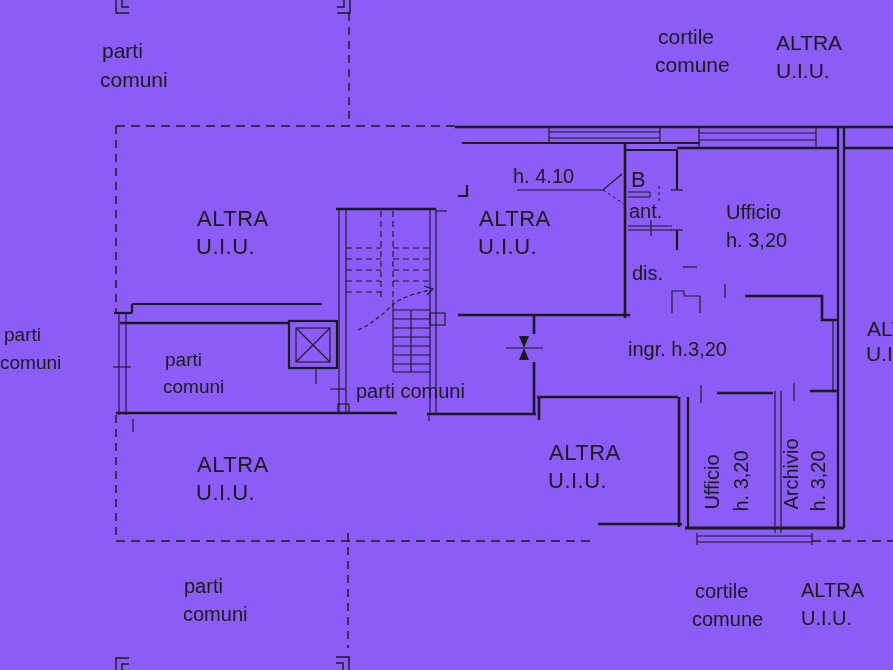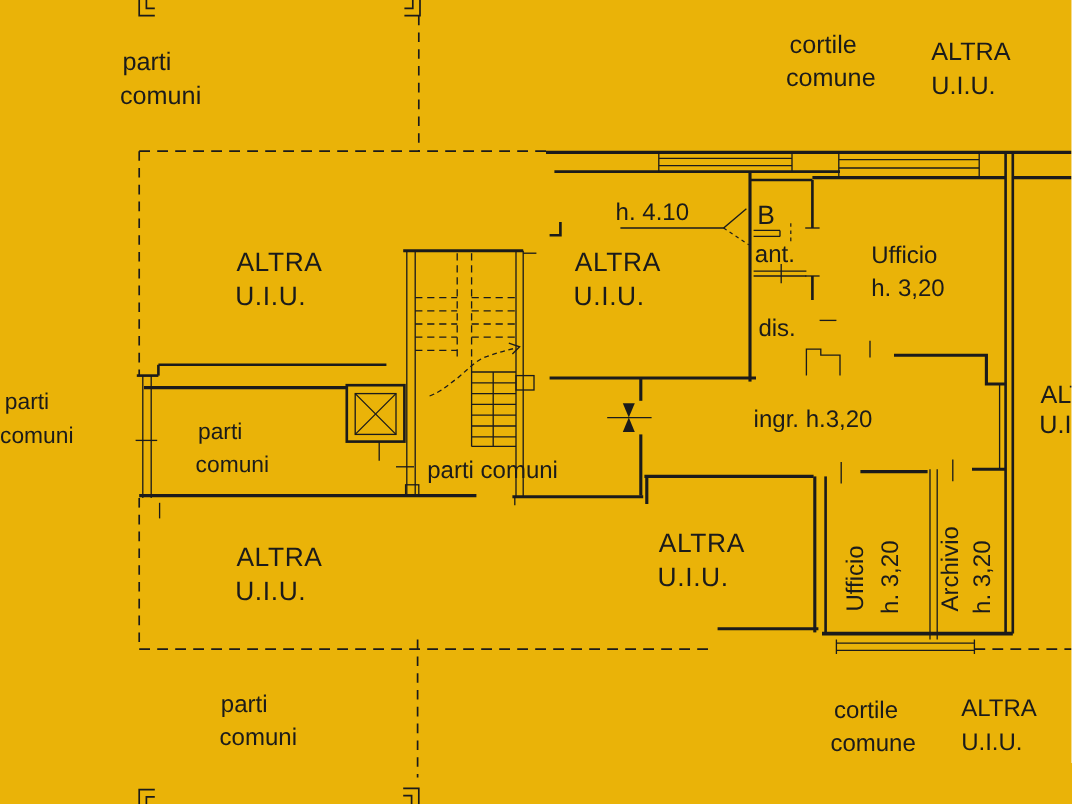--- a/index.html
+++ b/index.html
@@ -1,16 +1,16 @@
 <!DOCTYPE html>
 <html><head>
 <meta charset="utf-8">
 <style>
   html,body{margin:0;padding:0;background:#ffffff;}
-  .stage{position:relative;width:893px;height:670px;background:#eab308;overflow:hidden;
+  .stage{position:relative;width:893px;height:670px;background:#8b5cf6;overflow:hidden;
          font-family:"Liberation Sans", sans-serif;}
   svg{display:block}
   text{fill:#1b1b1b;font-family:"Liberation Sans", sans-serif;}
   .t19{font-size:19px}
   .t20{font-size:20px}
   .t21{font-size:21px}
   .t22{font-size:22px;letter-spacing:.5px}
   .ln{stroke:#1b1b1b;fill:none}
   .wall{stroke-width:2.2}
   .wallx{stroke-width:2.6}

